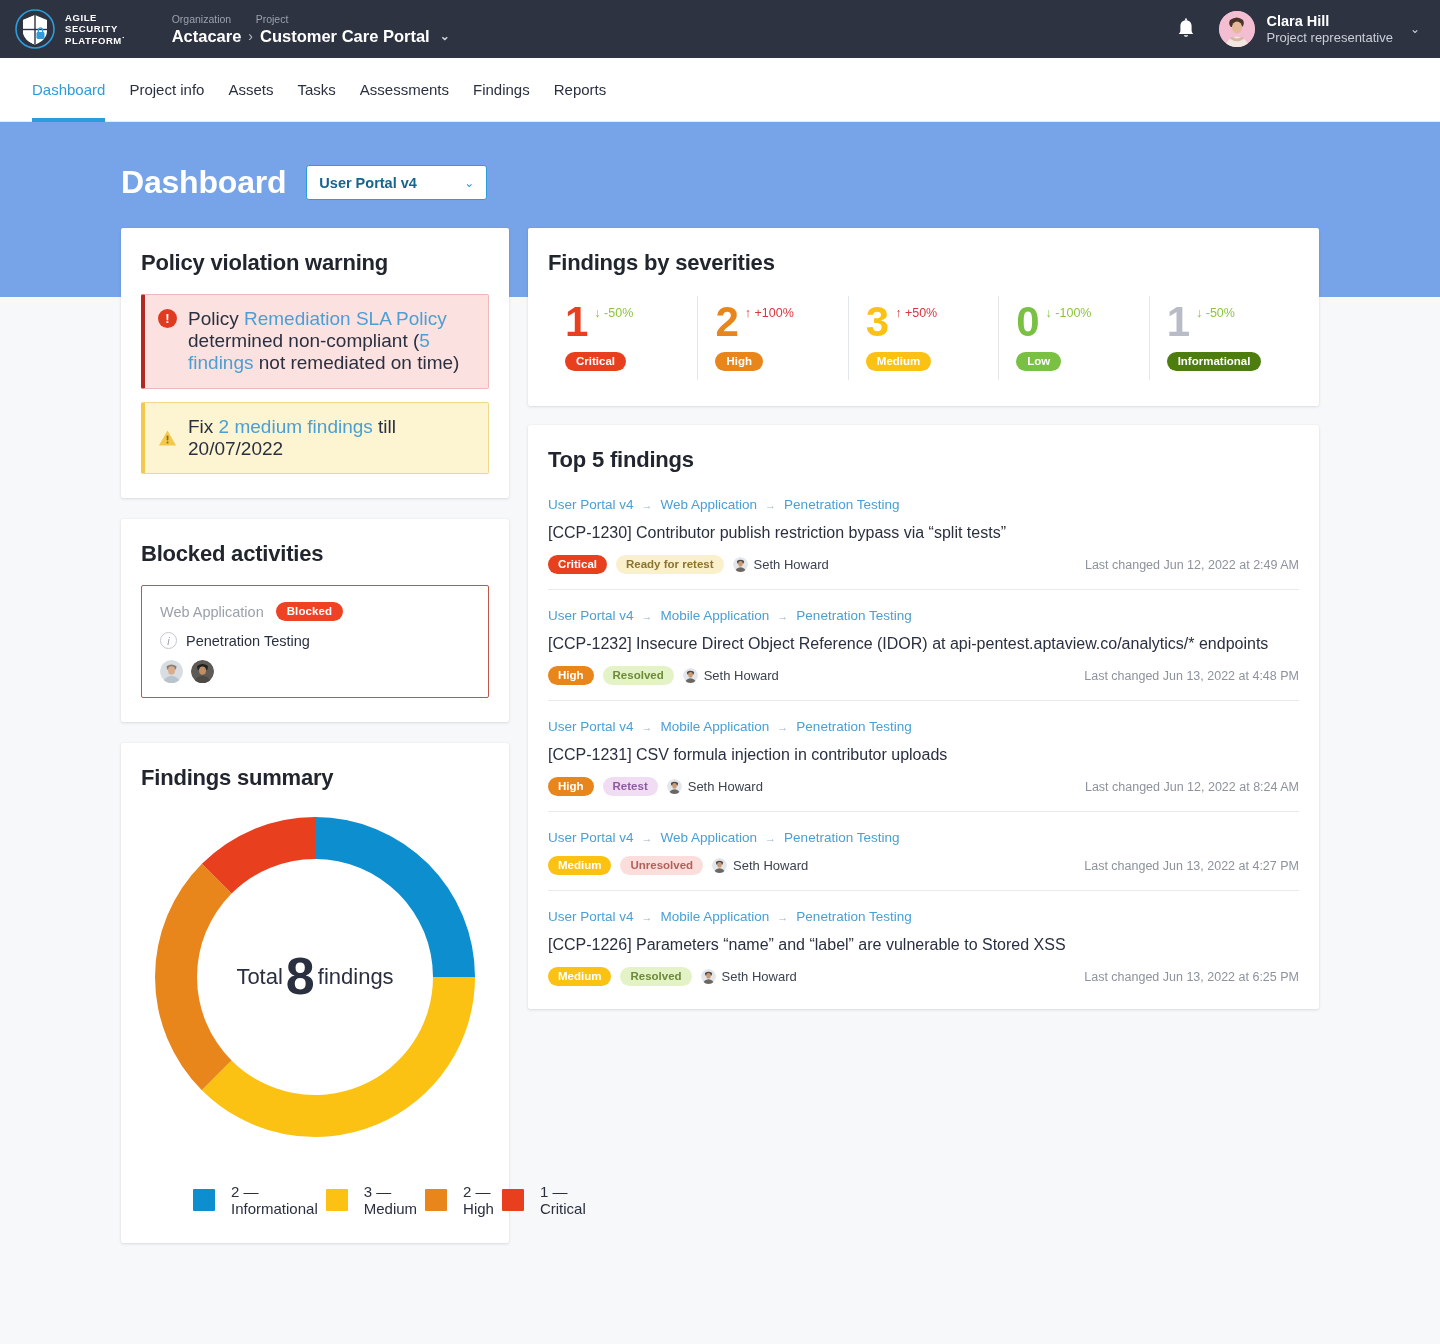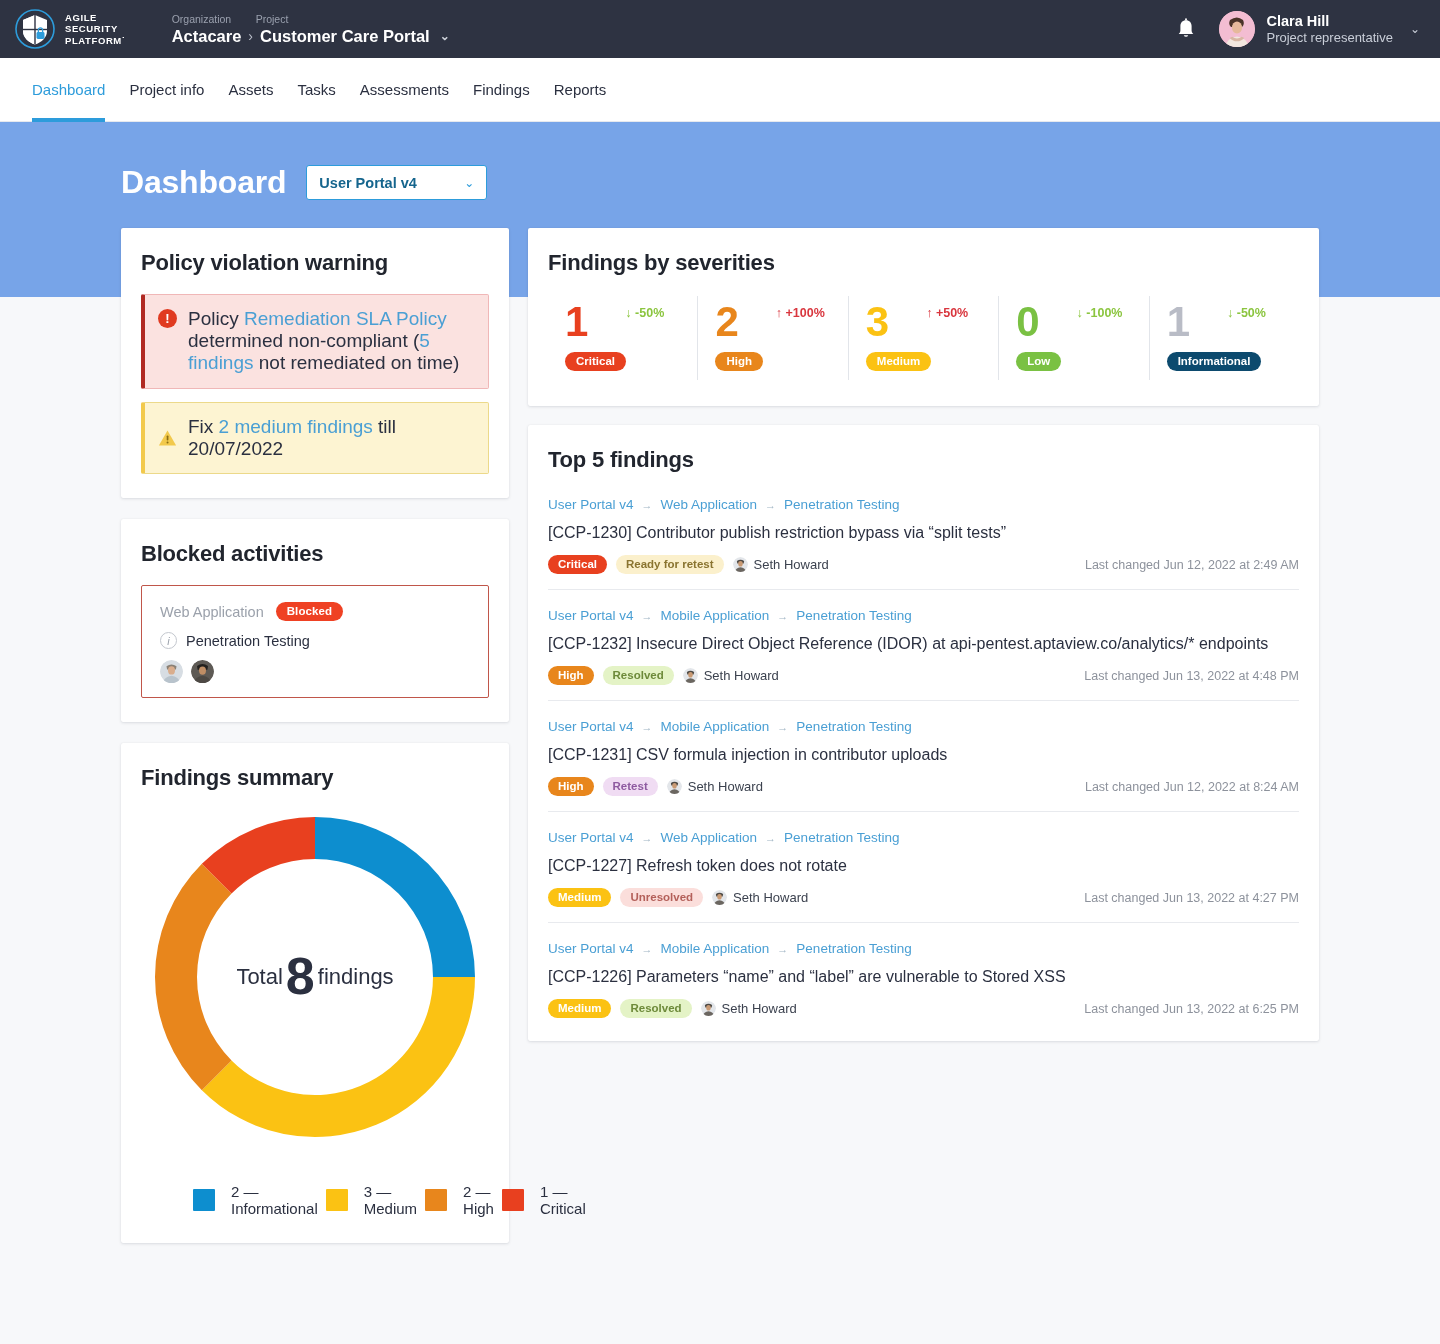--- a/index.html
+++ b/index.html
@@ -158,21 +158,21 @@
   
   .sev-card { padding: 22px 20px 26px 20px; }
   .sev-card .card-h { margin-bottom: 20px; }
   .sev-row { display: flex; }
   .sev-cell {
     flex: 1; padding: 4px 0 4px 17px; position: relative; min-height: 84px;
   }
   .sev-cell + .sev-cell { border-left: 1px solid #e2e5ea; }
   .sev-top { display: flex; align-items: flex-start; gap: 6px; }
   .sev-num { font-size: 42px; font-weight: bold; line-height: 44px; }
-  .sev-delta { font-size: 12.5px; font-weight: bold; padding-top: 6px; white-space: nowrap; margin-left: 31px; }
+  .sev-delta { font-size: 12.5px; font-weight: normal; padding-top: 6px; white-space: nowrap; }
   .sev-pill {
     display: inline-block; margin-top: 8px; color: #ffffff;
     font-size: 11.5px; font-weight: bold; border-radius: 11px;
     padding: 3px 11px 4px 11px;
   }
 
   
   .top5-card { padding: 22px 20px 8px 20px; }
   .top5-card .card-h { margin-bottom: 6px; }
   .find-row { padding: 18px 0 15px 0; border-bottom: 1px solid #e8eaee; }
@@ -395,21 +395,21 @@
                 <span class="sev-num" style="color: rgb(251, 194, 19);">3</span>
                 <span class="sev-delta" style="color: rgb(217, 54, 62);"><span>↑</span> <span>+50%</span></span>
               </div><span class="sev-pill" style="background: rgb(251, 194, 19);">Medium</span></div>
             <div class="sev-cell"><div class="sev-top">
                 <span class="sev-num" style="color: rgb(122, 193, 67);">0</span>
                 <span class="sev-delta" style="color: rgb(139, 197, 63);"><span>↓</span> <span>-100%</span></span>
               </div><span class="sev-pill" style="background: rgb(122, 193, 67);">Low</span></div>
             <div class="sev-cell"><div class="sev-top">
                 <span class="sev-num" style="color: rgb(185, 188, 198);">1</span>
                 <span class="sev-delta" style="color: rgb(139, 197, 63);"><span>↓</span> <span>-50%</span></span>
-              </div><span class="sev-pill" style="background: #0c4a6e;">Informational</span></div>
+              </div><span class="sev-pill" style="background: #4d7c0f;">Informational</span></div>
           </div>
       </div>
 
       <div class="card top5-card">
         <div class="card-h">Top 5 findings</div>
         <div id="top5-list">
             <div class="find-row">
               <div class="crumb">
                 <a>User Portal v4</a>
                 <span class="arr">→</span>
@@ -482,21 +482,20 @@
               </div>
             </div>
             <div class="find-row">
               <div class="crumb">
                 <a>User Portal v4</a>
                 <span class="arr">→</span>
                 <a>Web Application</a>
                 <span class="arr">→</span>
                 <a>Penetration Testing</a>
               </div>
-              <div class="find-title">[CCP-1227] Refresh token does not rotate</div>
               <div class="find-meta">
                 <span class="tag" style="background: rgb(251, 194, 19); color: rgb(255, 255, 255);">Medium</span>
                 <span class="tag" style="background: rgb(251, 222, 219); color: rgb(180, 96, 90);">Unresolved</span>
                 <span class="who">
                   <span class="who-av"><svg viewBox="0 0 15 15" width="15" height="15">
                       <circle cx="7.5" cy="7.5" r="7.5" fill="#e3e6ea"></circle>
                       <path d="M3.9 4.1 q3.6 -2.6 7.2 0 l-.4 2.4 h-6.4 Z" fill="#4e4a45"></path>
                       <ellipse cx="7.5" cy="6.8" rx="2.3" ry="2.8" fill="#c99a74"></ellipse>
                       <path d="M1.6 15 q1.2 -4.2 5.9 -4.8 q4.7 .6 5.9 4.8 Z" fill="#6b6660"></path>
                     </svg></span>

